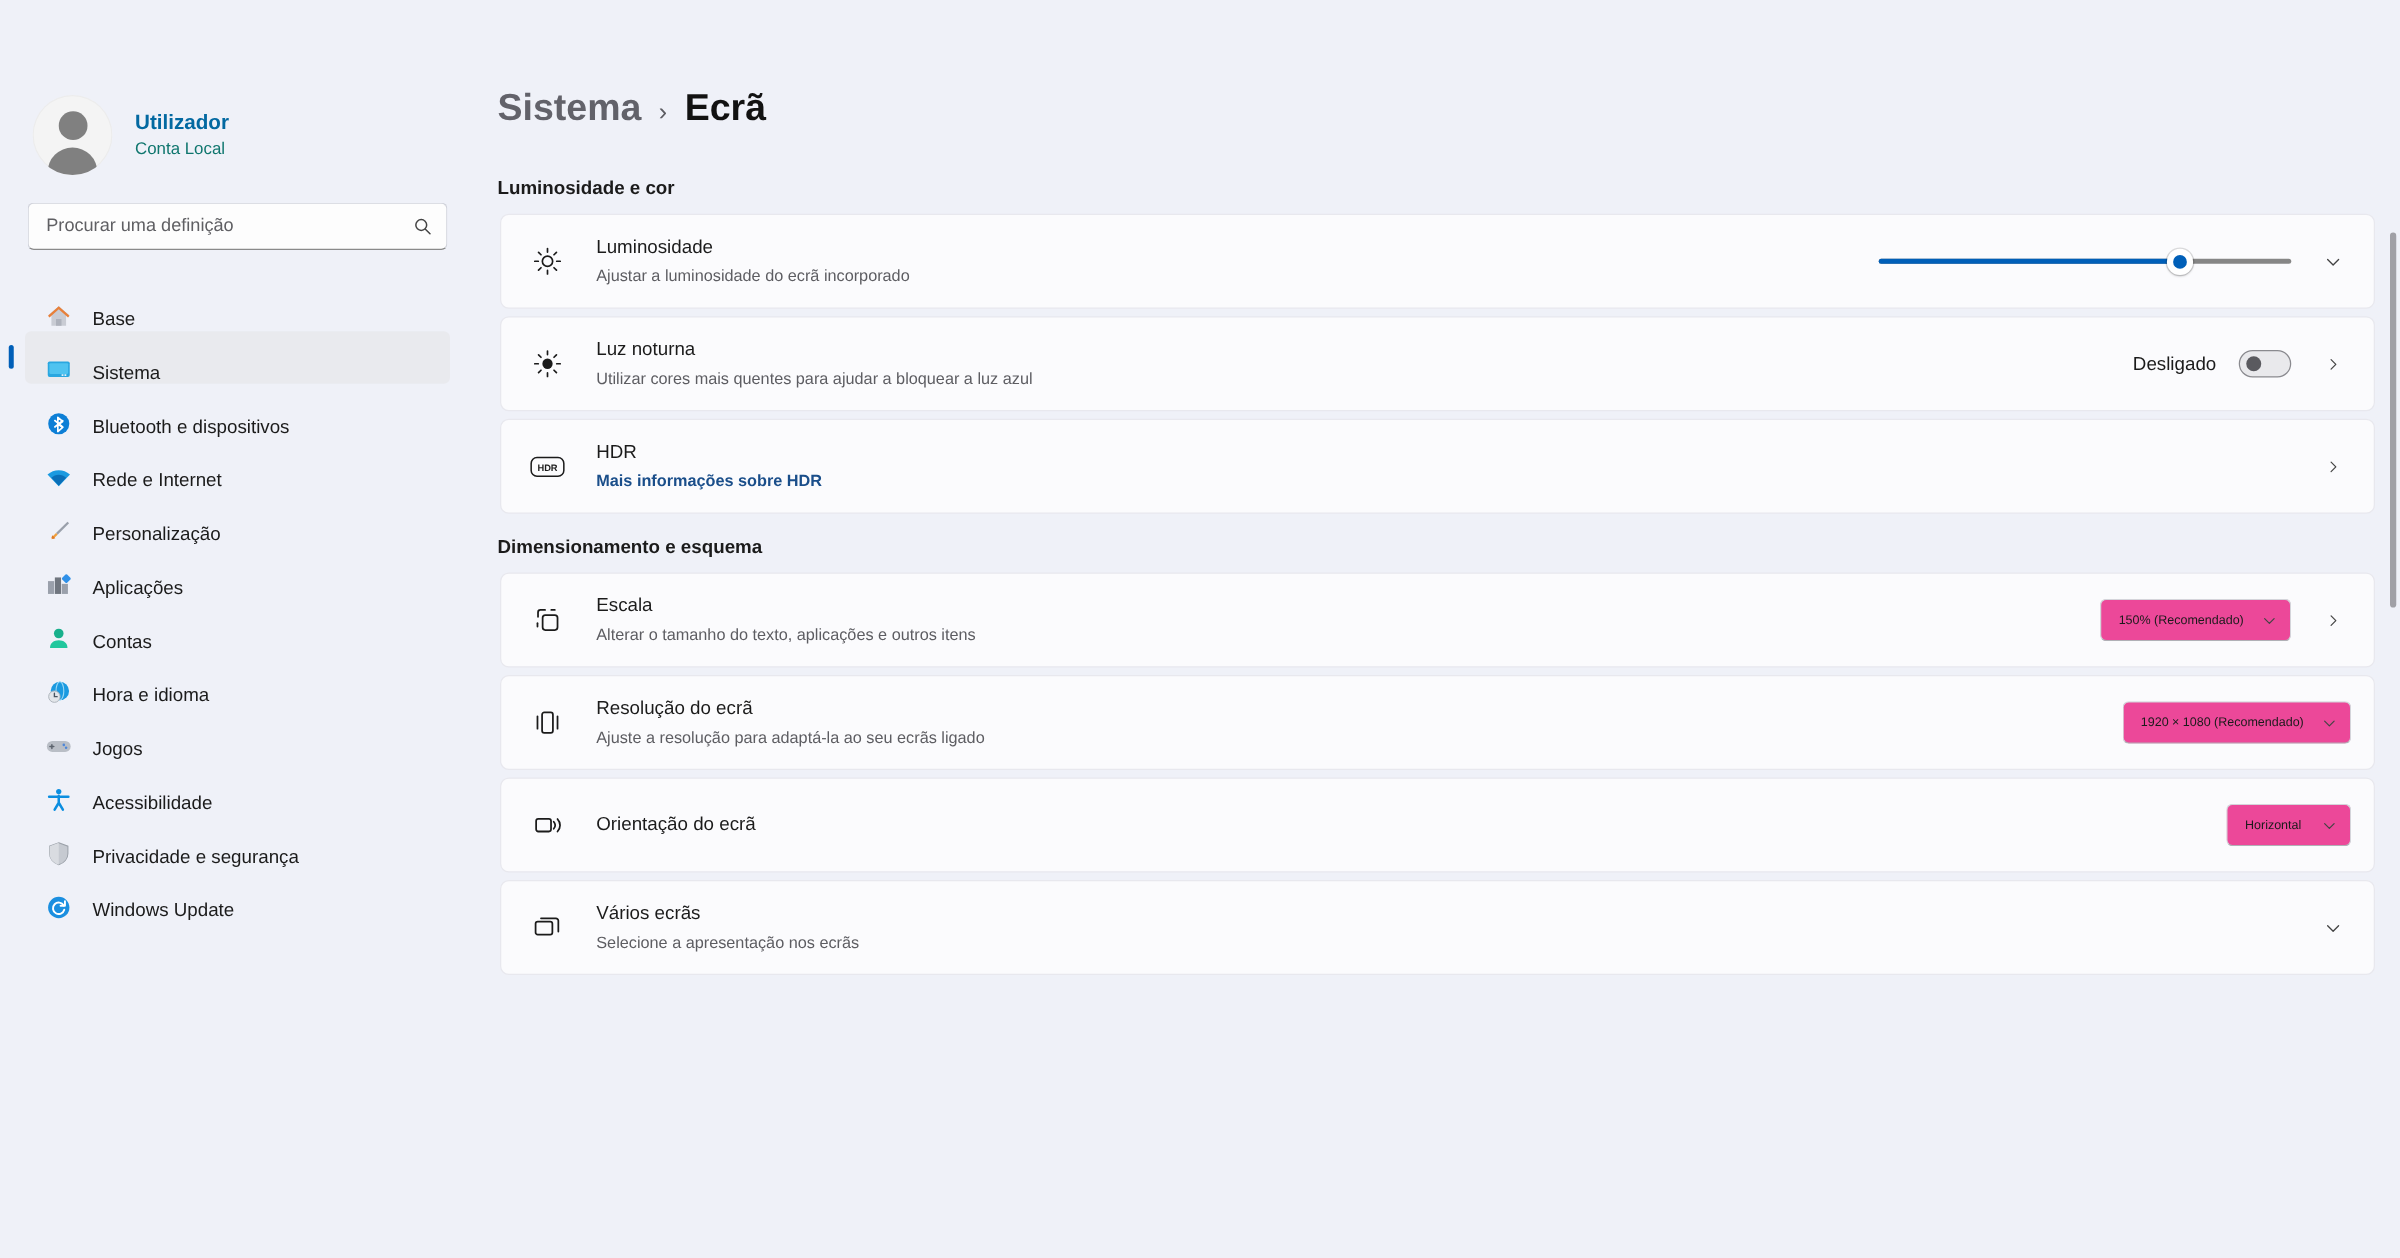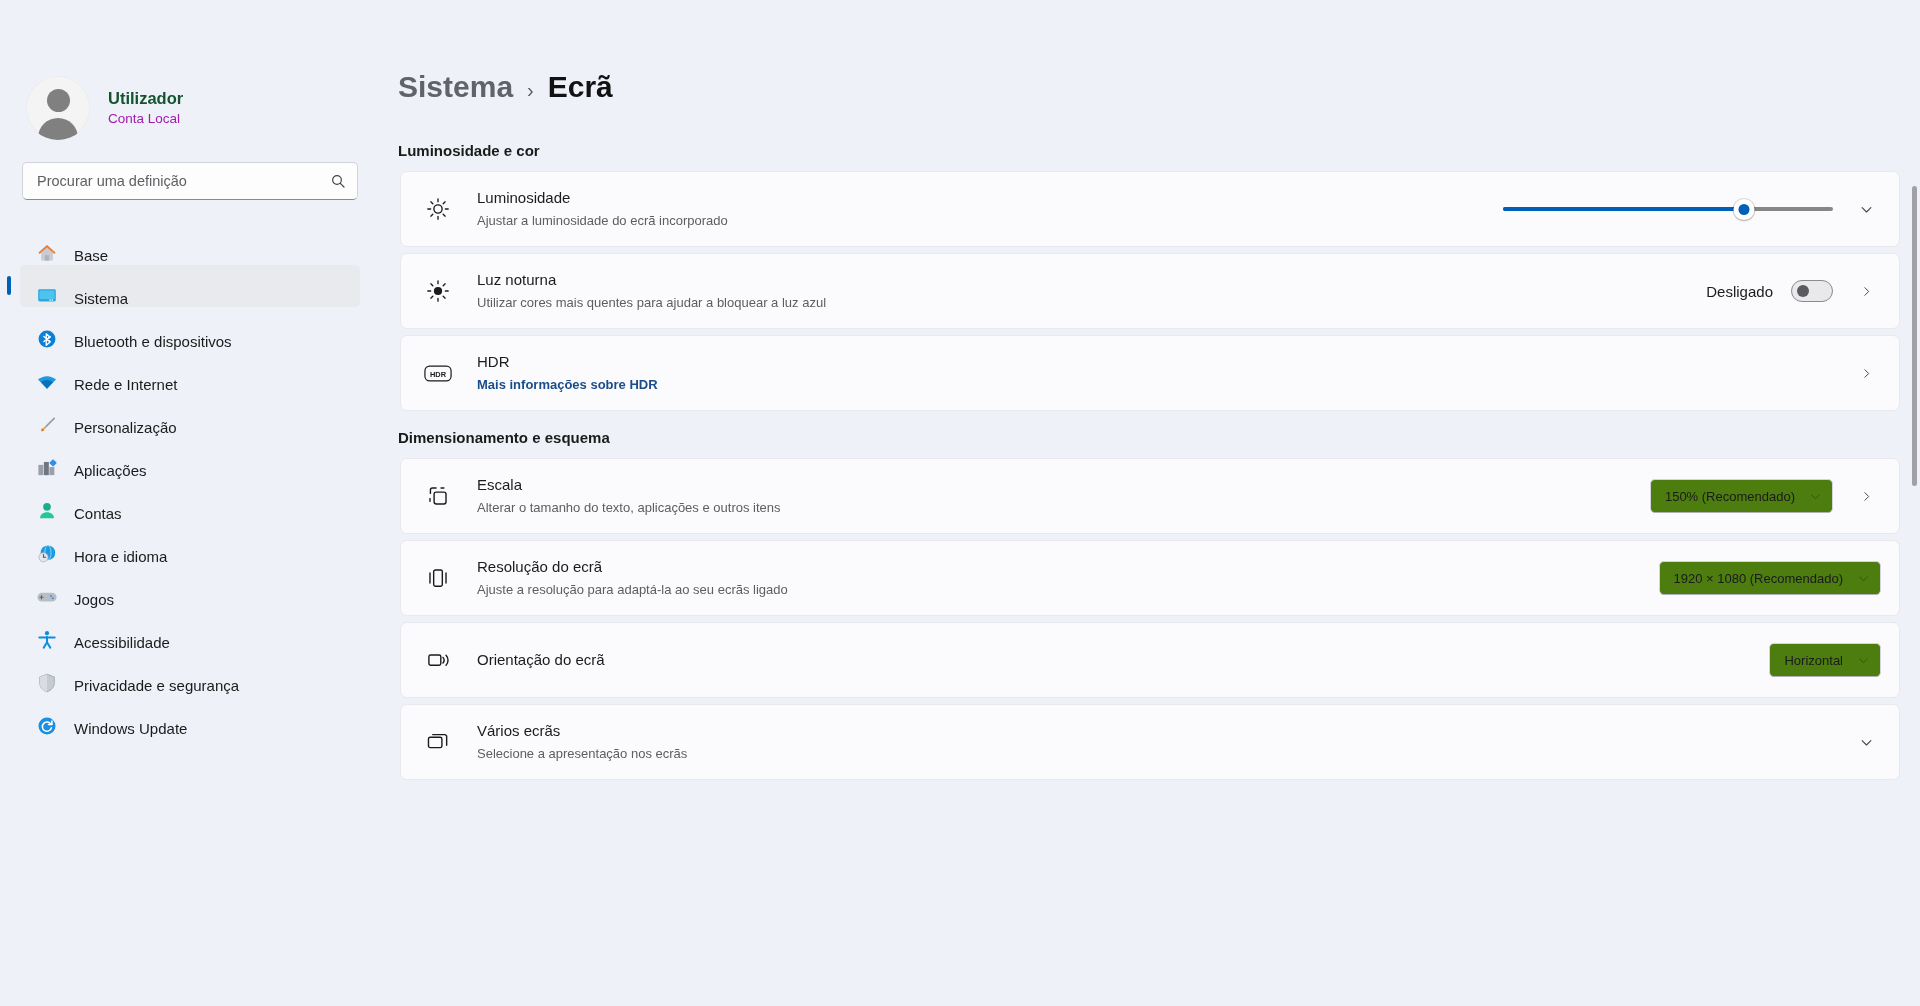--- a/index.html
+++ b/index.html
@@ -52,22 +52,22 @@
     box-shadow: inset 0 0 0 1px rgba(0,0,0,0.03);
   }
   .avatar .head {
     position: absolute; width: 23px; height: 23px; border-radius: 50%;
     background: #808080; left: 20.5px; top: 13px;
   }
   .avatar .body {
     position: absolute; width: 40px; height: 26px; border-radius: 20px 20px 0 0;
     background: #808080; left: 12px; top: 42px;
   }
-  .acct-name { font-size: 16.5px; font-weight: 700; color: #14532d; line-height: 1.35; }
-  .acct-sub { font-size: 13.5px; color: #a21caf; line-height: 1.45; }
+  .acct-name { font-size: 16.5px; font-weight: 700; color: #0369a1; line-height: 1.35; }
+  .acct-sub { font-size: 13.5px; color: #0f766e; line-height: 1.45; }
 
   .search-wrap {
     position: relative; height: 38px; margin: 2px 2px 22px 2px;
   }
   .search-input {
     width: 100%; height: 38px; border-radius: 5px;
     border: 1px solid #d2d4dc; border-bottom: 1.6px solid #8a8a8a;
     background: #fdfdfd; padding: 0 38px 0 14px;
     font-size: 14.5px; font-family: inherit; color: #1b1b1b; outline: none;
   }
@@ -163,23 +163,23 @@
   }
   .toggle .knob {
     position: absolute; width: 12px; height: 12px; border-radius: 50%;
     background: #5a5a5f; top: 4px; left: 5px;
   }
 
   
   .dropdown {
     min-width: 100px; height: 34px; border-radius: 5px;
     border: 1px solid #d4d4da; border-bottom-color: #b0b0b6;
-    background: #4d7c0f; display: flex; align-items: center; justify-content: space-between;
+    background: #ec4899; display: flex; align-items: center; justify-content: space-between;
     gap: 14px; padding: 0 10px 0 14px; cursor: pointer;
-    font-size: 13px; color: #1b1b1b;
+    font-size: 10px; color: #1b1b1b;
   }
   .dropdown svg { width: 13px; height: 13px; color: #444; flex: 0 0 13px; }
 
   
   .scrollbar {
     position: absolute; right: 3px; top: 70px; width: 5px; height: 910px;
     border-radius: 3px;
   }
   .scroll-thumb {
     position: absolute; top: 58px; left: 0; width: 5px; height: 300px;

